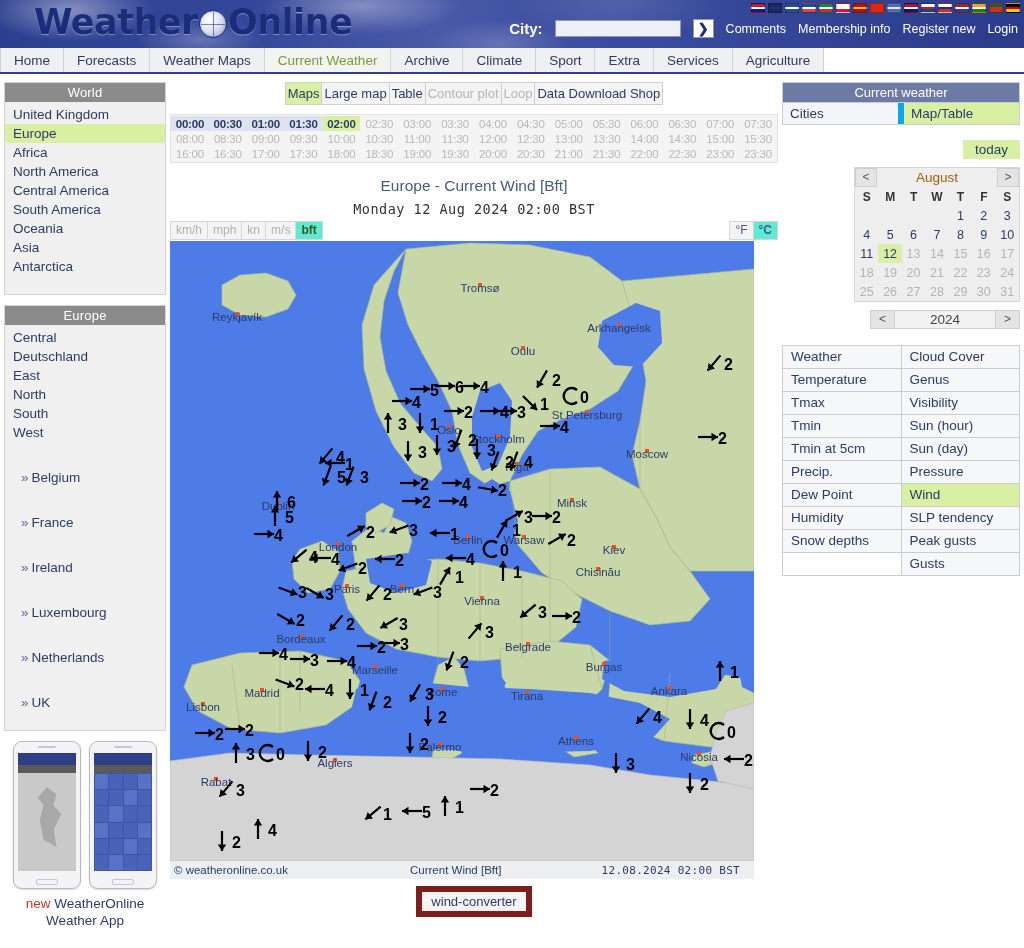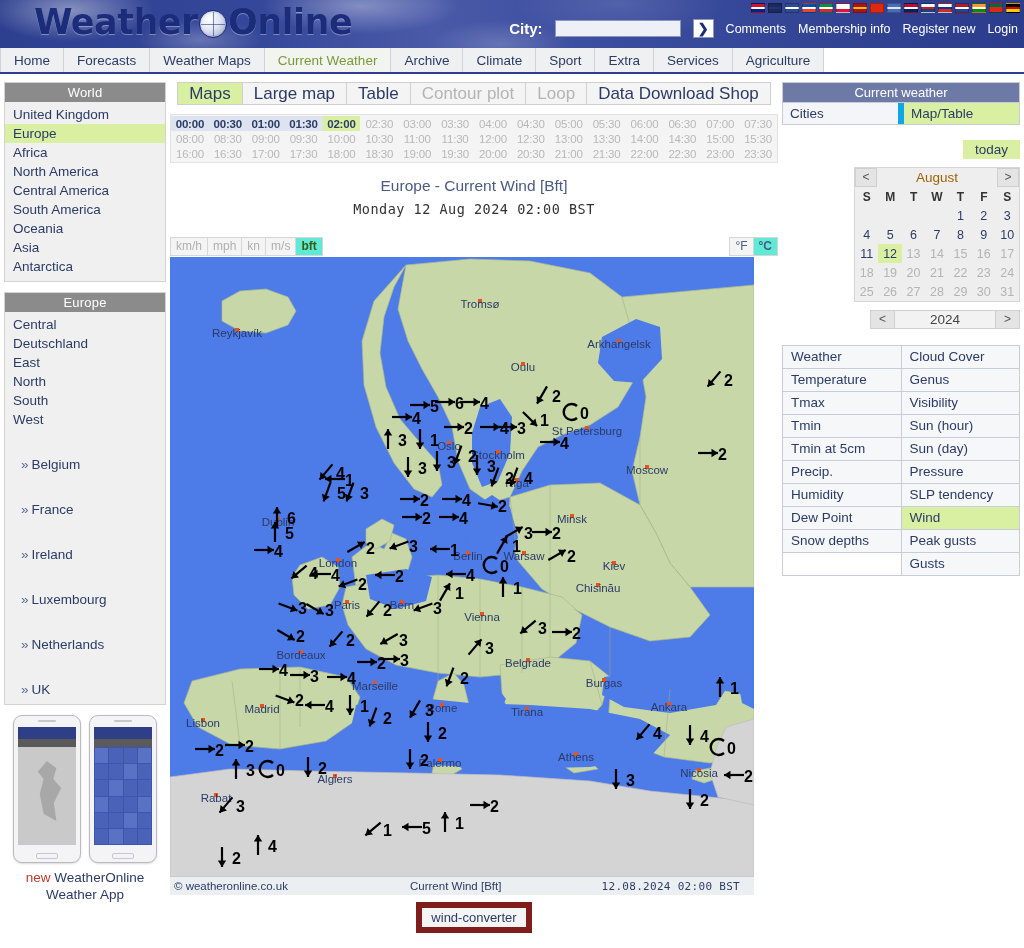--- a/index.html
+++ b/index.html
@@ -113,21 +113,21 @@
   .col-left  { width: 170px; padding: 8px 4px 0 4px; flex: none; }
   .col-mid   { width: 608px; flex: none; padding-top: 8px; }
   .col-right { width: 246px; flex: none; padding: 8px 4px 0 4px; }
 
   
   .panel { background:#f0f0f0; border:1px solid #d3d3d3; margin-bottom: 10px; }
   .panel-head {
     background:#8b8b8b; color:#ffffff; text-align:center;
     font-size: 13px; padding: 2px 0; letter-spacing:.2px;
   }
-  .panel ul { list-style:none; margin:0; padding:3px 0 5px 0; }
+  .panel ul { list-style:none; margin:0; padding:3px 0 18px 0; }
   .panel li { padding: 1.5px 8px; font-size: 13.5px; color:#2a3b66; cursor:pointer; line-height:16px; }
   .panel li.sel { background:#d9f0a3; }
   .panel li.sub { padding-left: 16px; margin-top: 26px; }
   .panel li .arrows { color:#5b6b96; margin-right:3px; }
 
   
   .app-promo { text-align:center; margin-top: 4px; }
   .phones { display:flex; justify-content:center; gap:8px; }
   .phone {
     width: 68px; height: 148px; border-radius: 9px;
@@ -157,21 +157,21 @@
   .phone-screen.fc-screen .cell.s { background:#5a72c4; }
   .promo-text { margin-top:6px; font-size:13.5px; line-height:17px; }
   .promo-text .new { color:#c0392b; }
 
   
   .maptabs { display:flex; justify-content:center; }
   .maptabs .tabwrap {
     display:flex; border:1px solid #cfcfcf; background:#f4f4f4;
   }
   .maptabs .tab {
-    padding: 2px 11px; font-size:17px; color:#2a3b66; cursor:pointer;
+    padding: 2px 2px; font-size:13px; color:#2a3b66; cursor:pointer;
     border-right:1px solid #cfcfcf; background:#f4f4f4; line-height:17px;
   }
   .maptabs .tab:last-child { border-right:none; }
   .maptabs .tab.sel { background:#d9f0a3; }
   .maptabs .tab.dim { color:#b4b4b4; cursor:default; }
 
   
   .timegrid { margin: 9px 0 0 0; background:#f4f4f4; border:1px solid #e2e2e2; padding:1px 0; }
   .timerow { display:flex; }
   .timecell {
@@ -179,21 +179,21 @@
     font-weight:bold; color:#2a3b66; cursor:pointer; letter-spacing:-.2px;
   }
   .timecell.past { background:#dde3ef; }
   .timecell.now  { background:#d9f0a3; }
   .timecell.fut  { color:#b8b8b8; font-weight:normal; background:#f4f4f4; }
 
   
   .map-title { text-align:center; font-size:15.5px; color:#4a5a80; margin: 14px 0 6px; }
   .map-date  { text-align:center; font-family:"DejaVu Sans Mono", monospace;
                font-size:13.5px; color:#333; letter-spacing:.5px; }
-  .unitrow { display:flex; align-items:center; margin-top:20px; height:18px; }
+  .unitrow { display:flex; align-items:center; margin-top:4px; height:18px; }
   .unitgroup { display:flex; border:1px solid #d6d6d6; }
   .unitgroup .u {
     padding:1px 5px; font-size:12px; color:#b0b0b0; border-right:1px solid #d6d6d6;
     background:#f4f4f4; cursor:pointer; line-height:15px;
   }
   .unitgroup .u:last-child{ border-right:none; }
   .unitgroup .u.sel { background:#5eead4; color:#3c5a12; font-weight:bold; }
   .unitgroup.right { margin-left:auto; }
   .unitgroup.right .u { color:#4a5a80; }
 
@@ -1216,26 +1216,26 @@
         </div>
         <div class="paramrow">
           <div>Tmin at 5cm</div>
           <div>Sun (day)</div>
         </div>
         <div class="paramrow">
           <div>Precip.</div>
           <div>Pressure</div>
         </div>
         <div class="paramrow">
+          <div>Dew Point</div>
+          <div class="sel">Wind</div>
+        </div>
+        <div class="paramrow">
           <div>Humidity</div>
           <div>SLP tendency</div>
-        </div>
-        <div class="paramrow">
-          <div>Dew Point</div>
-          <div class="sel">Wind</div>
         </div>
         <div class="paramrow">
           <div>Snow depths</div>
           <div>Peak gusts</div>
         </div>
         <div class="paramrow">
           <div class="empty"></div>
           <div>Gusts</div>
         </div>
       </div>

